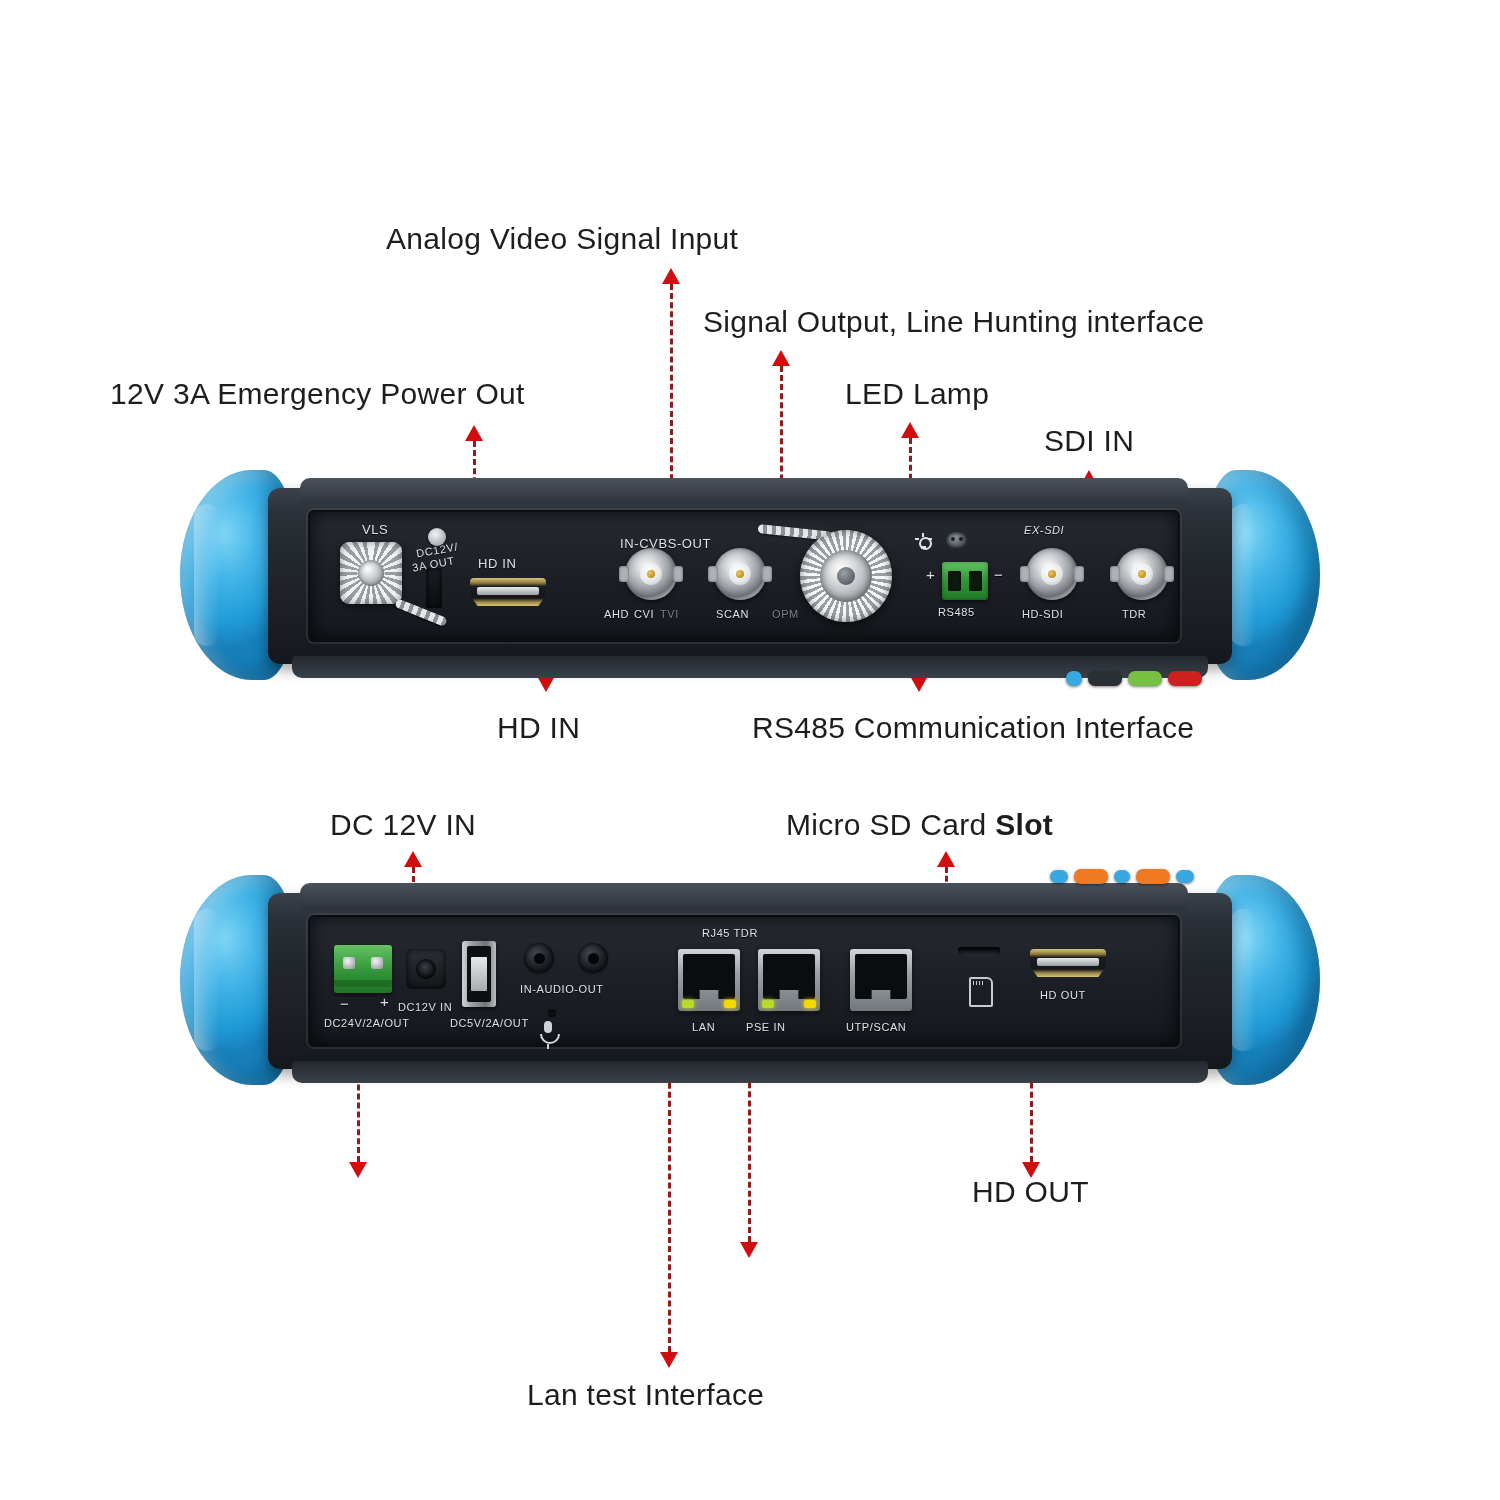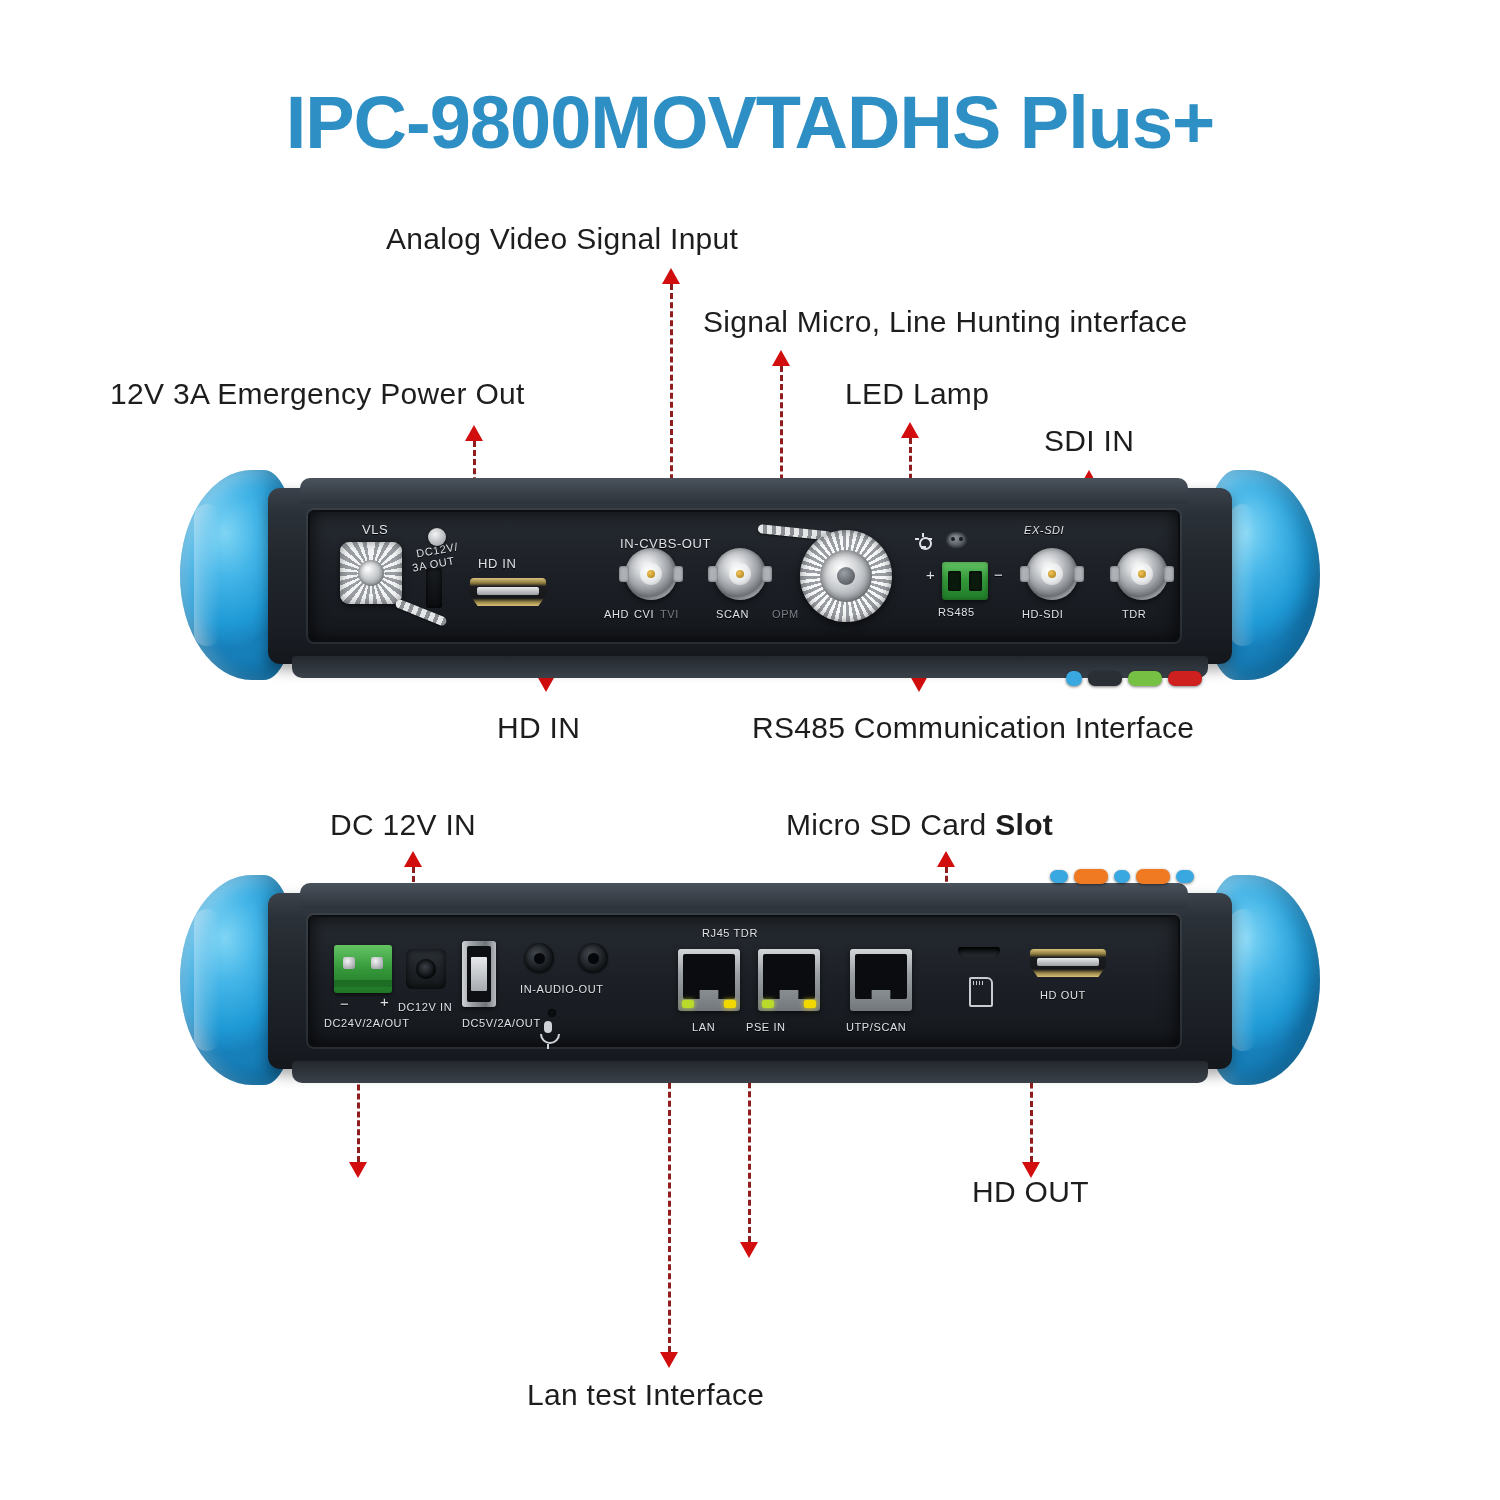--- a/index.html
+++ b/index.html
@@ -334,24 +334,23 @@
     border:2px solid #dfe3e7;
   }
   .bulb .base{position:absolute;left:7px;top:12px;width:5px;height:3px;background:#dfe3e7;}
   .bulb .ray{position:absolute;background:#dfe3e7;}
 </style>
 </head>
 <body>
 
 <div class="stage">
 
-  <div id="product-title">IPC-9800MOVTADHS Plus+</div>
 
   <div class="callout" style="left:386px;top:222px;">Analog Video Signal Input</div>
-  <div class="callout" style="left:703px;top:305px;">Signal Micro, Line Hunting interface</div>
+  <div class="callout" style="left:703px;top:305px;">Signal Output, Line Hunting interface</div>
   <div class="callout" style="left:110px;top:377px;">12V 3A Emergency Power Out</div>
   <div class="callout" style="left:845px;top:377px;">LED Lamp</div>
   <div class="callout" style="left:1044px;top:424px;">SDI IN</div>
   <div class="callout" style="left:497px;top:711px;">HD IN</div>
   <div class="callout" style="left:752px;top:711px;">RS485 Communication Interface</div>
 
   <div class="callout" style="left:330px;top:808px;">DC 12V IN</div>
   <div class="callout" style="left:786px;top:808px;"><span>Micro SD Card </span><span class="bold-word">Slot</span></div>
   <div class="callout" style="left:972px;top:1175px;">HD OUT</div>
   <div class="callout" style="left:527px;top:1378px;">Lan test Interface</div>
@@ -513,21 +512,21 @@
 
       <div class="barrel" style="left:96px;top:32px;">
           <span class="pin"></span>
         </div>
       <div class="silk tiny" style="left:88px;top:84px;">DC12V IN</div>
 
       <div class="usb" style="left:152px;top:24px;">
           <span class="cav"></span>
           <span class="tongue"></span>
         </div>
-      <div class="silk tiny" style="left:132px;top:100px;padding-left:20px;">DC5V/2A/OUT</div>
+      <div class="silk tiny" style="left:120px;top:100px;padding-left:20px;">DC5V/2A/OUT</div>
 
       <div class="jack" style="left:214px;top:26px;"></div>
       <div class="jack" style="left:268px;top:26px;"></div>
       <div class="silk tiny" style="left:210px;top:66px;">IN-AUDIO-OUT</div>
 
       <div style="position:absolute;left:238px;top:92px;width:8px;height:8px;border-radius:50%;background:#0d0f12;box-shadow:inset 0 0 3px #000;"></div>
       <div class="mic" style="left:234px;top:104px;">
         <div class="cap2"></div>
           <div class="arc"></div>
           <div class="stem"></div>

